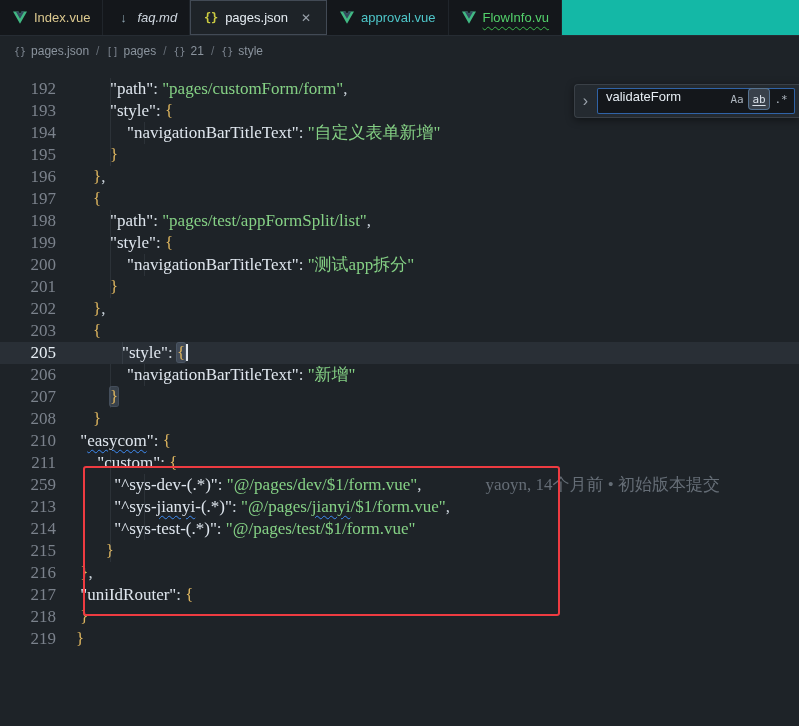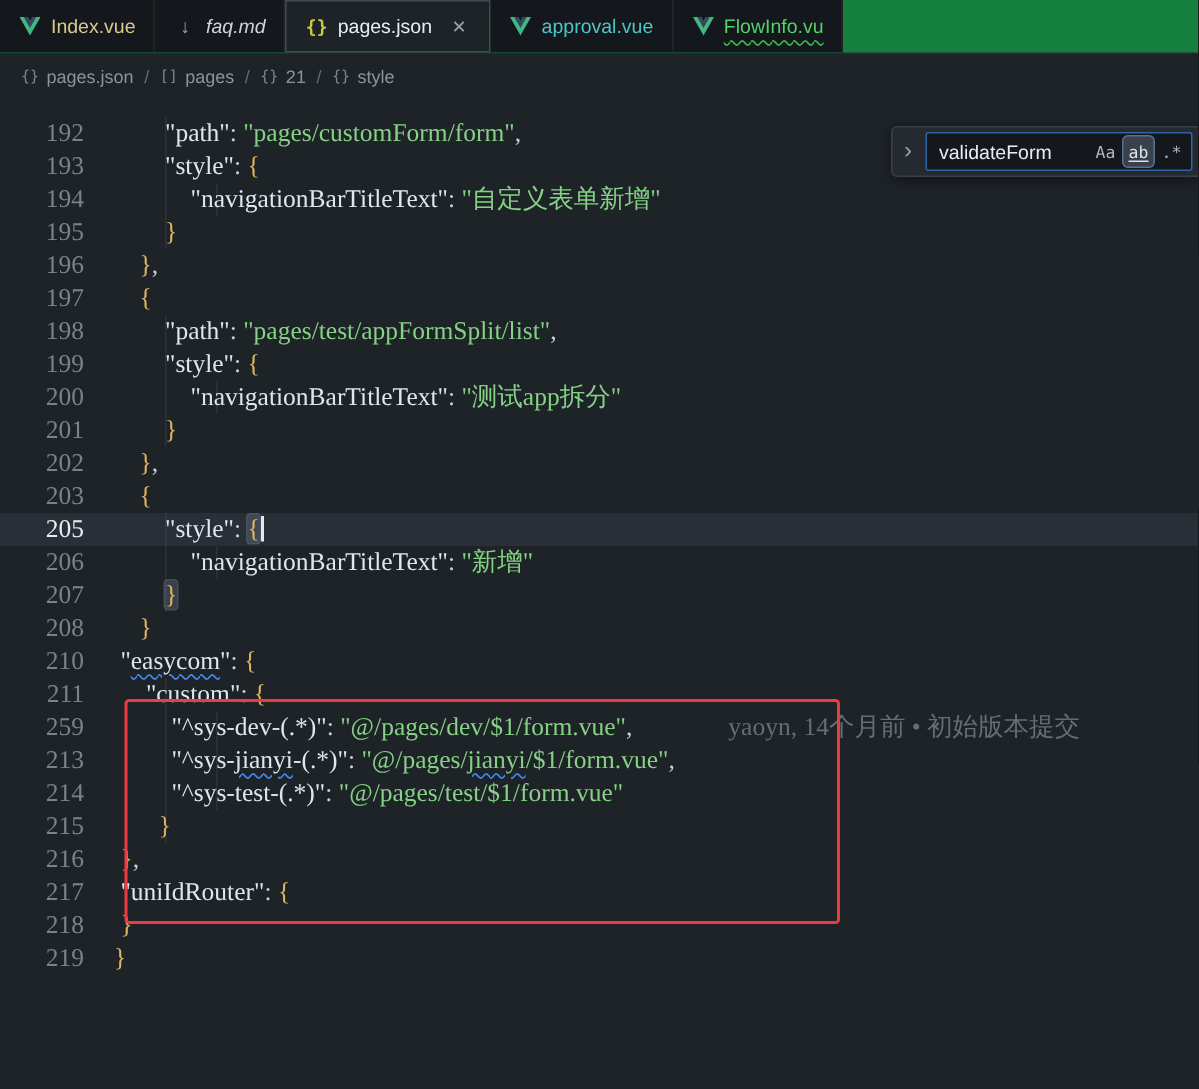--- a/index.html
+++ b/index.html
@@ -4,21 +4,21 @@
 <style>
   * { margin:0; padding:0; box-sizing:border-box; }
   html,body { background:#101214; }
   .app {
     position:relative; width:799px; height:726px; overflow:hidden;
     background:#1e2328; font-family:"Liberation Sans", sans-serif;
   }
 
   
   .tabbar {
-    display:flex; height:36px; background:#15803d;
+    display:flex; height:36px; background:#14b8a6;
     border-bottom:1px solid #262c33; overflow:hidden;
   }
   .tab {
     display:flex; align-items:center; gap:6px; padding:0 12px;
     height:100%; font-size:13px; color:#9aa2ab; white-space:nowrap;
     border-right:1px solid #20252b; background:#14171b; cursor:pointer;
   }
   .tab.active {
     background:#1e2328; border:1px solid #424a55; border-right:1px solid #424a55;
   }
@@ -40,21 +40,21 @@
   .crumb { display:flex; align-items:center; gap:5px; cursor:pointer; }
   .crumb-ic { font-family:"DejaVu Sans Mono",monospace; font-size:10px; color:#7d8590; }
   .crumb-sep { margin:0 7px; color:#636b74; }
 
   
   .lines { padding-top:12px; }
   .line {
     display:flex; height:22px; line-height:22px;
     font-family:Liberation Serif, serif; font-size:17px; cursor:text;
   }
-  .line.current { background:rgba(200,215,235,.07); }
+  .line.current { background:rgba(200,215,235,.07);gap:12px; }
   .gutter {
     width:68px; min-width:68px; text-align:right; padding-right:12px;
     color:#7b828c; user-select:none;
   }
   .line.current .gutter { color:#e6edf3; }
   .code-content { position:relative; margin-left:8px; white-space:pre; }
   .guide { position:absolute; top:0; bottom:0; width:1px; background:rgba(120,130,145,.16); }
 
   .tk-k { color:#dfe6ee; }
   .tk-p { color:#c9d1d9; }
@@ -86,21 +86,21 @@
   
   .find-widget {
     position:absolute; top:84px; right:0; height:34px; z-index:30;
     display:flex; align-items:center; gap:6px;
     background:#242a30; border:1px solid #3a4047; border-right:none;
     border-radius:4px 0 0 4px; padding:0 4px 0 5px;
     box-shadow:0 2px 8px rgba(0,0,0,.45);
   }
   .find-chevron { color:#9aa2ab; font-size:16px; padding:0 3px; cursor:pointer; }
   .find-input {
-    display:flex; align-items:center; width:178px; height:26px;
+    display:flex; width:198px; height:26px;
     background:#14171b; border:1px solid rgba(63,140,243,.65); border-radius:2px;
     padding:0 3px 0 8px;
   }
   .find-query {
     flex:1; color:#e6edf3; font-size:13px;
     font-family:"Liberation Sans",sans-serif; white-space:nowrap; overflow:hidden;
   }
   .find-opt {
     display:inline-flex; align-items:center; justify-content:center;
     width:20px; height:20px; margin-left:2px; border-radius:3px;

